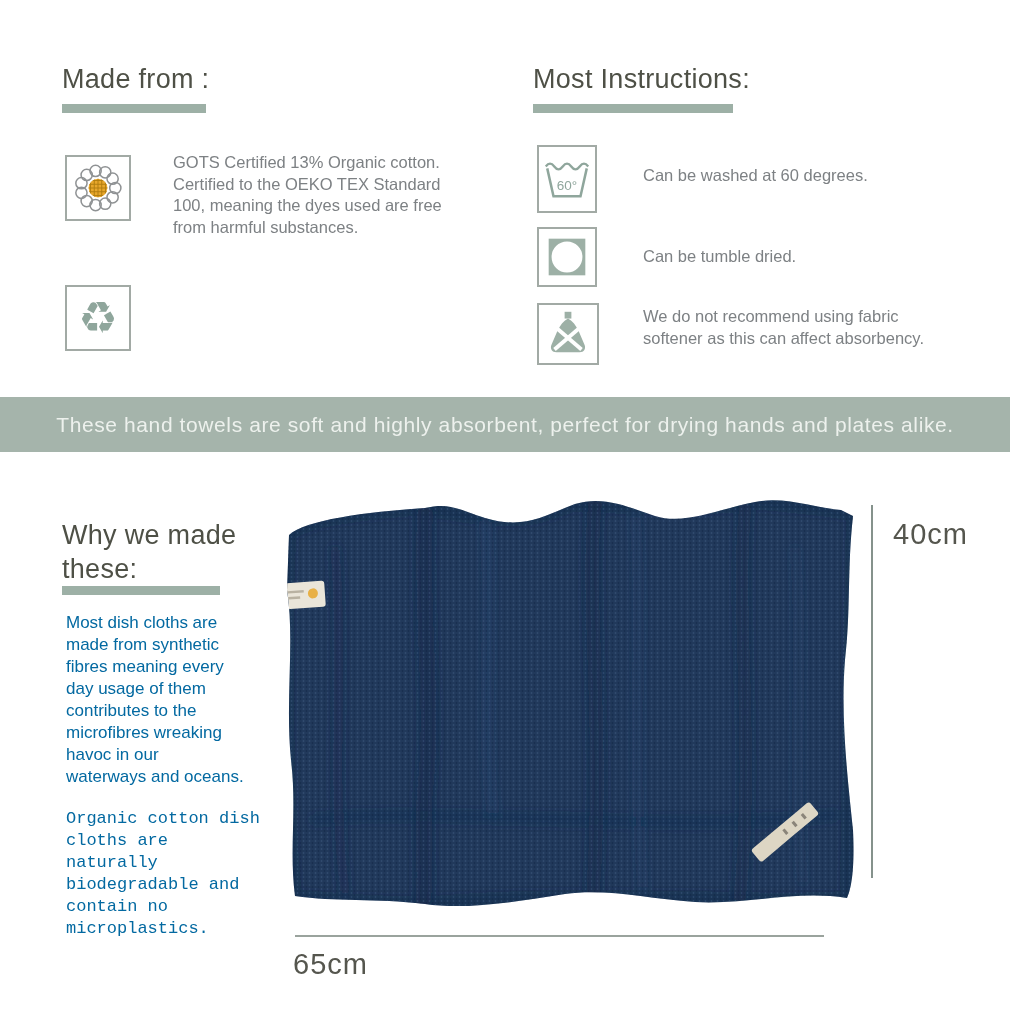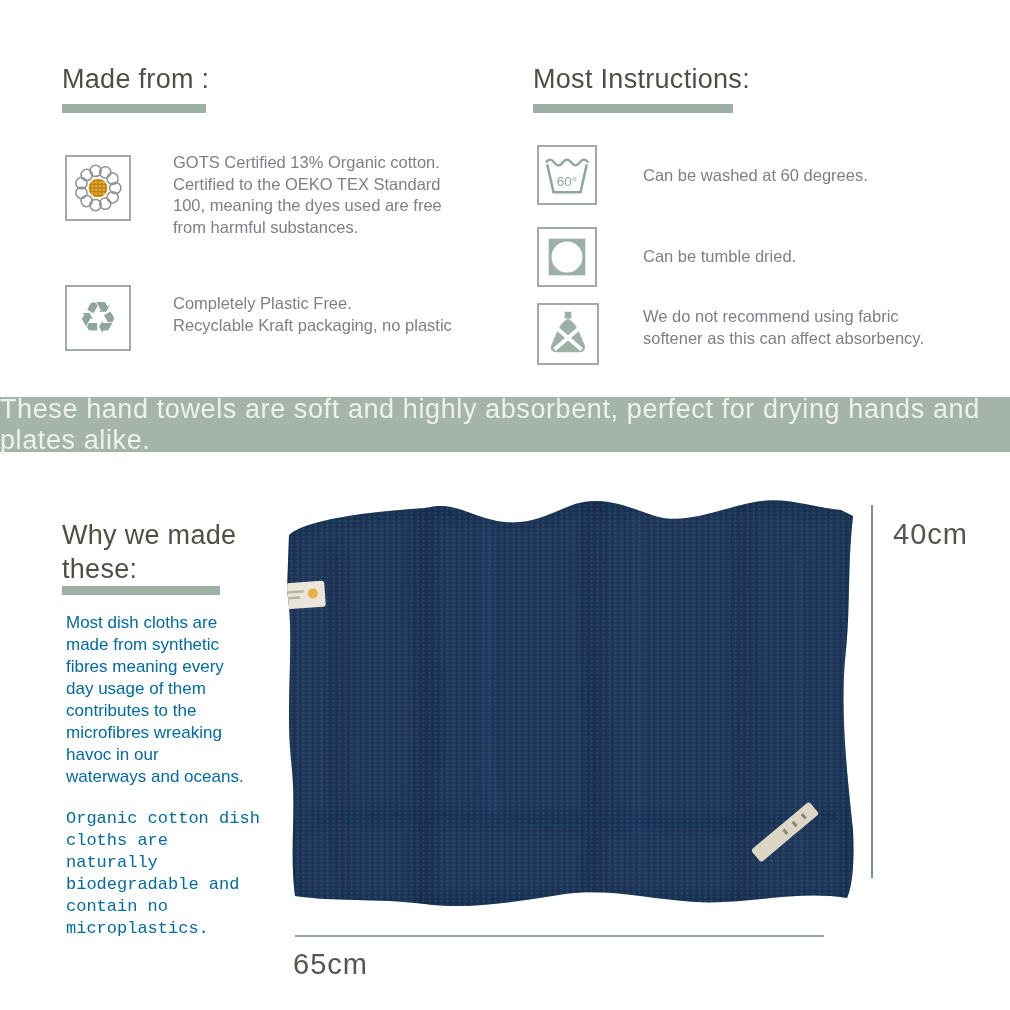--- a/index.html
+++ b/index.html
@@ -5,21 +5,21 @@
   html,body{margin:0;padding:0;}
   body{font-family:"Liberation Sans",sans-serif;background:#ffffff;}
   .page{position:relative;width:1010px;height:1010px;background:#ffffff;overflow:hidden;padding-left:22px;}
   .abs{position:absolute;}
   .heading{font-size:27px;line-height:1.26;color:#4e5046;letter-spacing:.3px;white-space:pre-line;font-weight:400;}
   .rule{background:#9db0a6;height:9px;}
   .bodytext{font-size:16.5px;line-height:21.5px;color:#7d8184;white-space:pre-line;}
   .whytext{font-size:17px;line-height:22px;color:#0369a1;white-space:pre-line;}
   .iconbox{box-sizing:border-box;border:2px solid #a2aaa5;background:#ffffff;display:flex;align-items:center;justify-content:center;}
   .banner{left:0;top:397px;width:1010px;height:55px;background:#a5b4ab;display:flex;align-items:center;justify-content:center;}
-  .banner-text{font-size:27px;color:#edf1ed;letter-spacing:.6px;font-weight:400;}
+  .banner-text{font-size:21px;color:#edf1ed;letter-spacing:.6px;font-weight:400;}
   .dim-label{font-size:29px;color:#55564e;letter-spacing:1px;}
   .vline{width:2px;background:#85928c;}
   .hline{height:2px;background:#9aa39d;}
   .recycle-glyph{font-family:"DejaVu Sans",sans-serif;font-size:44px;color:#8fa69c;line-height:1;}
 </style>
 </head>
 <body>
 
 <div class="page">
 
@@ -60,27 +60,25 @@
     </svg>
   </div>
   <div class="abs bodytext" style="left:173px;top:152px;width:340px;">GOTS Certified 13% Organic cotton.
 Certified to the OEKO TEX Standard
 100, meaning the dyes used are free
 from harmful substances.</div>
 
   <div class="abs iconbox" style="left:65px;top:285px;width:66px;height:66px;">
     <span class="recycle-glyph">♻</span>
   </div>
-  <div class="abs bodytext" style="left:173px;top:293px;width:340px;">Completely Plastic Free.
-Recyclable Kraft packaging, no plastic</div>
 
   <div class="abs heading" style="left:533px;top:62px;">Most Instructions:</div>
   <div class="abs rule" style="left:533px;top:104px;width:200px;"></div>
 
-  <div class="abs iconbox" style="left:537px;top:145px;width:60px;height:60px;">
+  <div class="abs iconbox" style="left:537px;top:145px;width:60px;height:68px;">
     <svg width="54" height="54" viewBox="0 0 56 56">
       <path d="M6 15 q4.4 -6 8.8 0 q4.4 6 8.8 0 q4.4 -6 8.8 0 q4.4 6 8.8 0 q4.4 -6 8.8 0" stroke="#8fa69c" stroke-width="2.4" fill="none"></path>
       <path d="M7.5 17 L14 46 L42 46 L48.5 17" stroke="#8fa69c" stroke-width="2.6" fill="none"></path>
       <text x="28" y="39" text-anchor="middle" font-size="14" fill="#8fa69c" font-family="Liberation Sans, sans-serif">60°</text>
     </svg>
   </div>
   <div class="abs bodytext" style="left:643px;top:165px;width:330px;">Can be washed at 60 degrees.</div>
 
   <div class="abs iconbox" style="left:537px;top:227px;width:60px;height:60px;">
     <svg width="54" height="54" viewBox="0 0 56 56">

